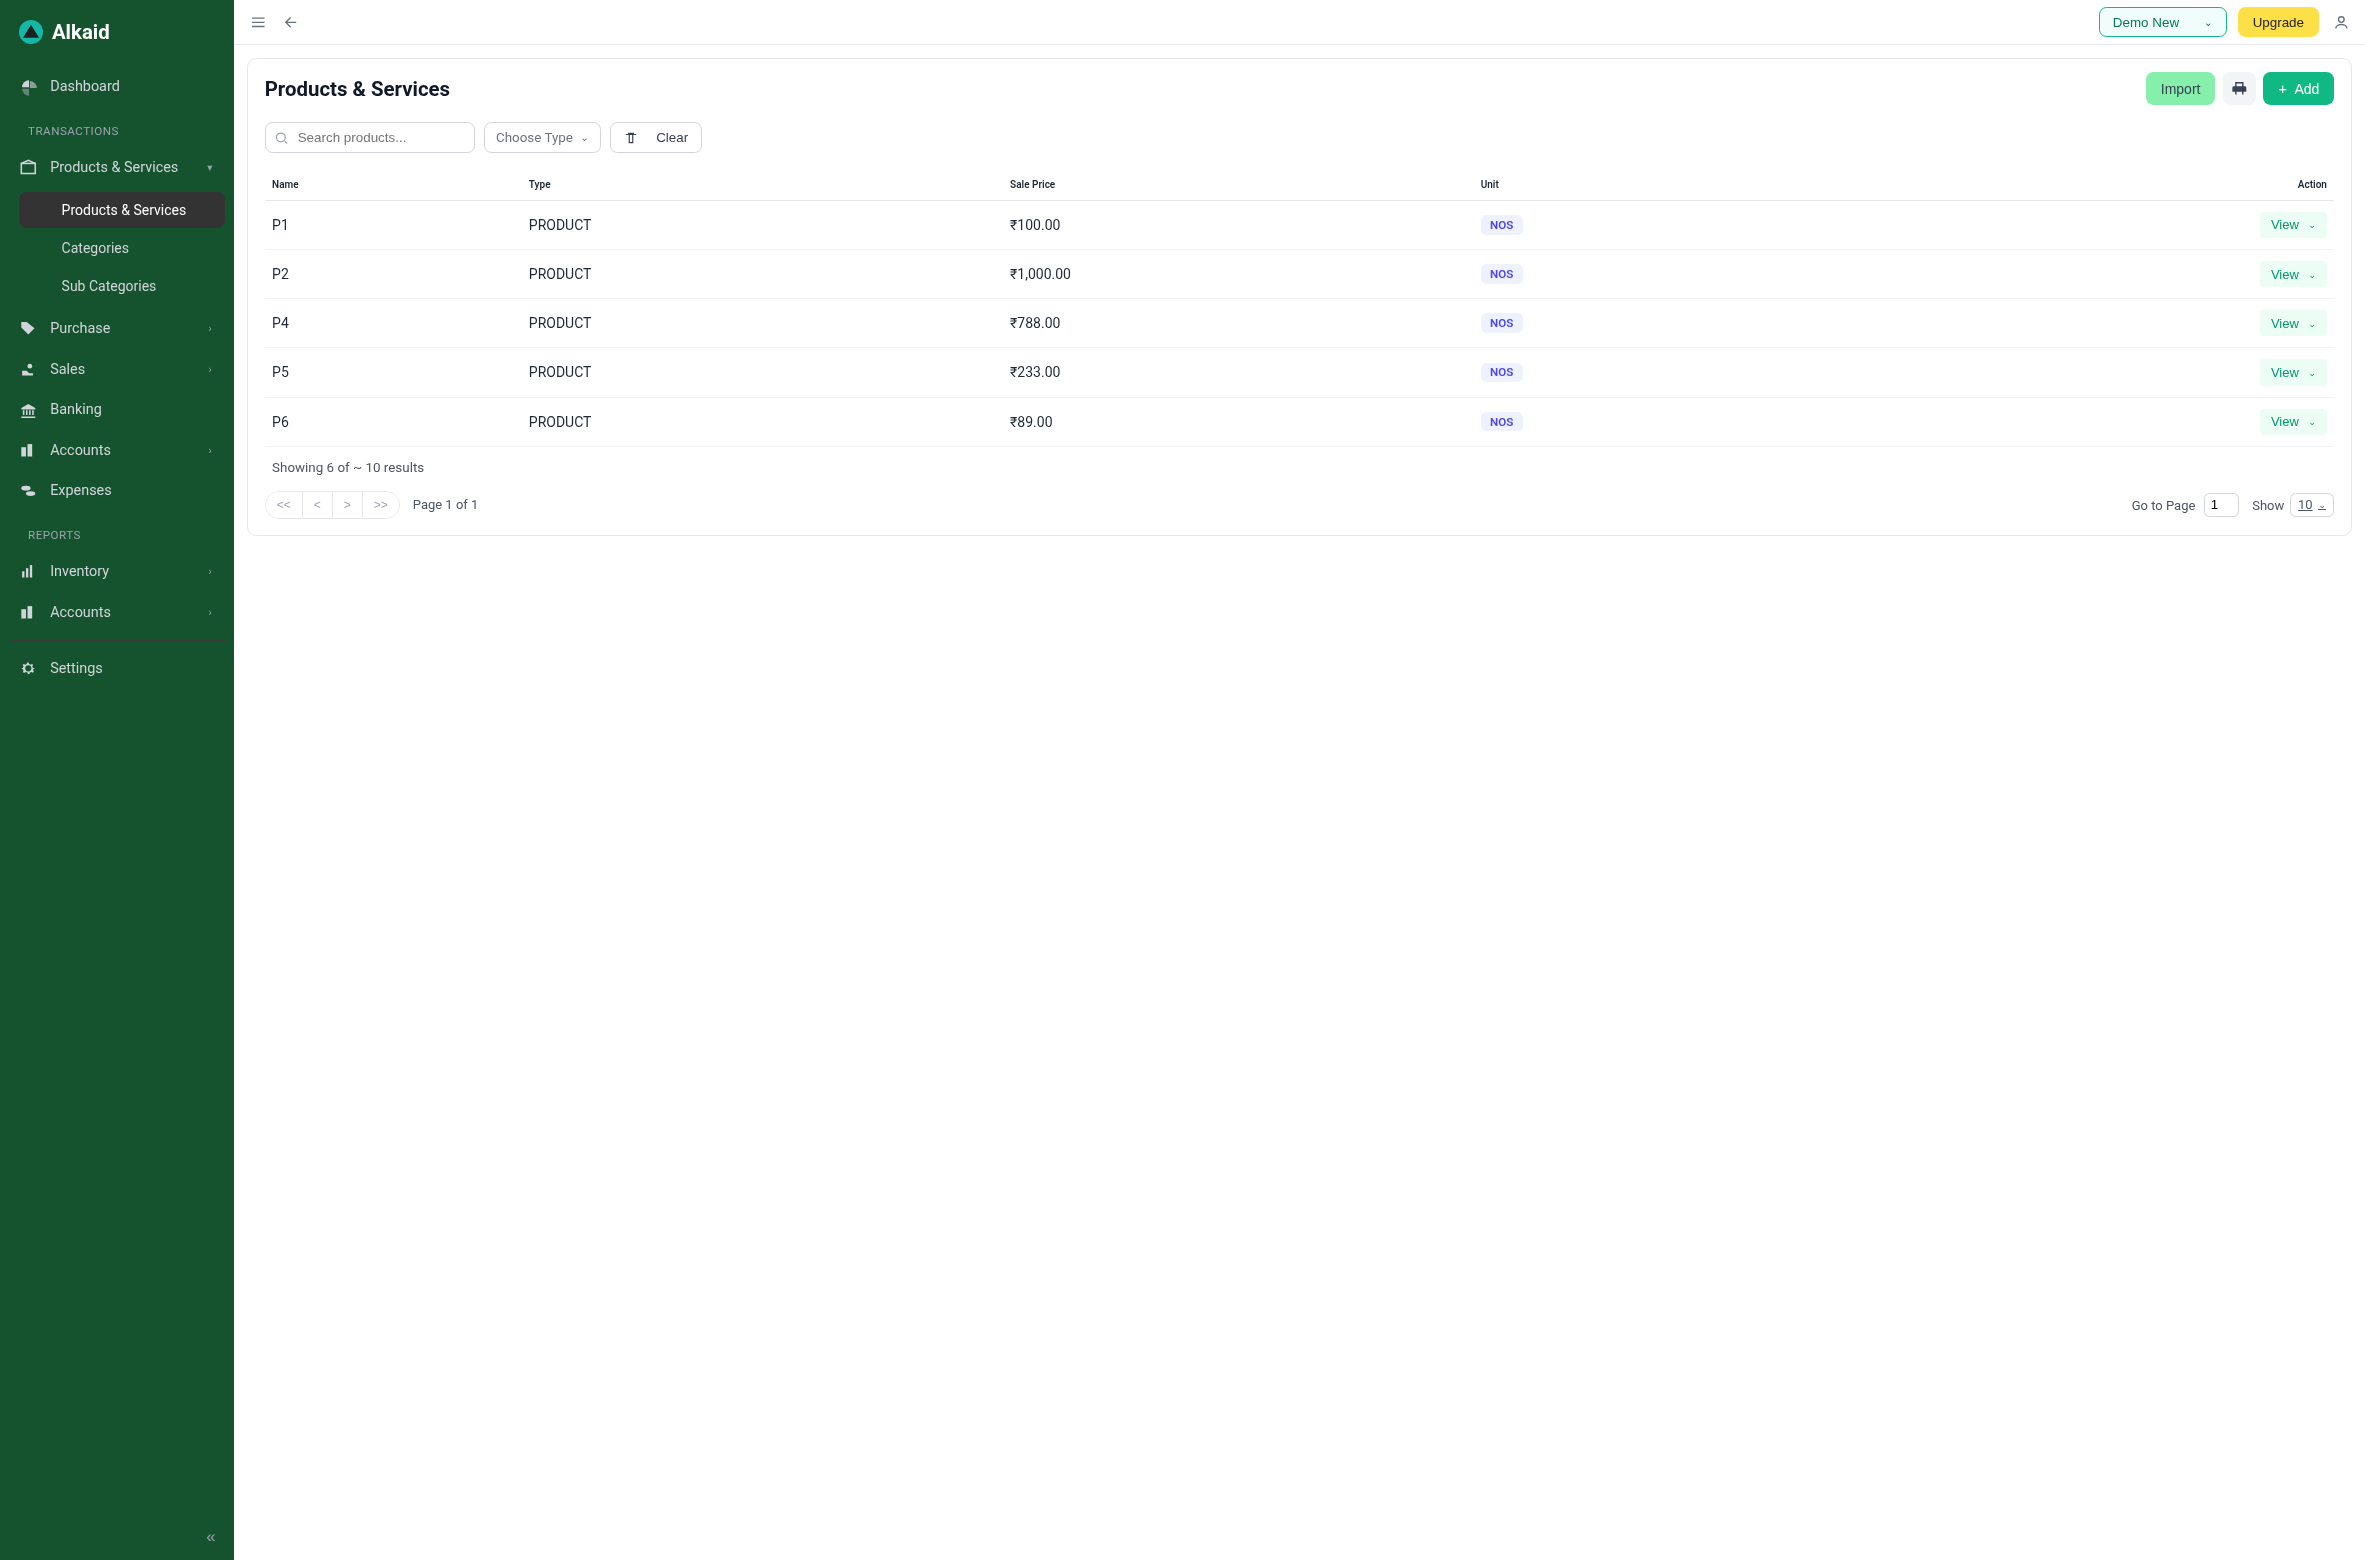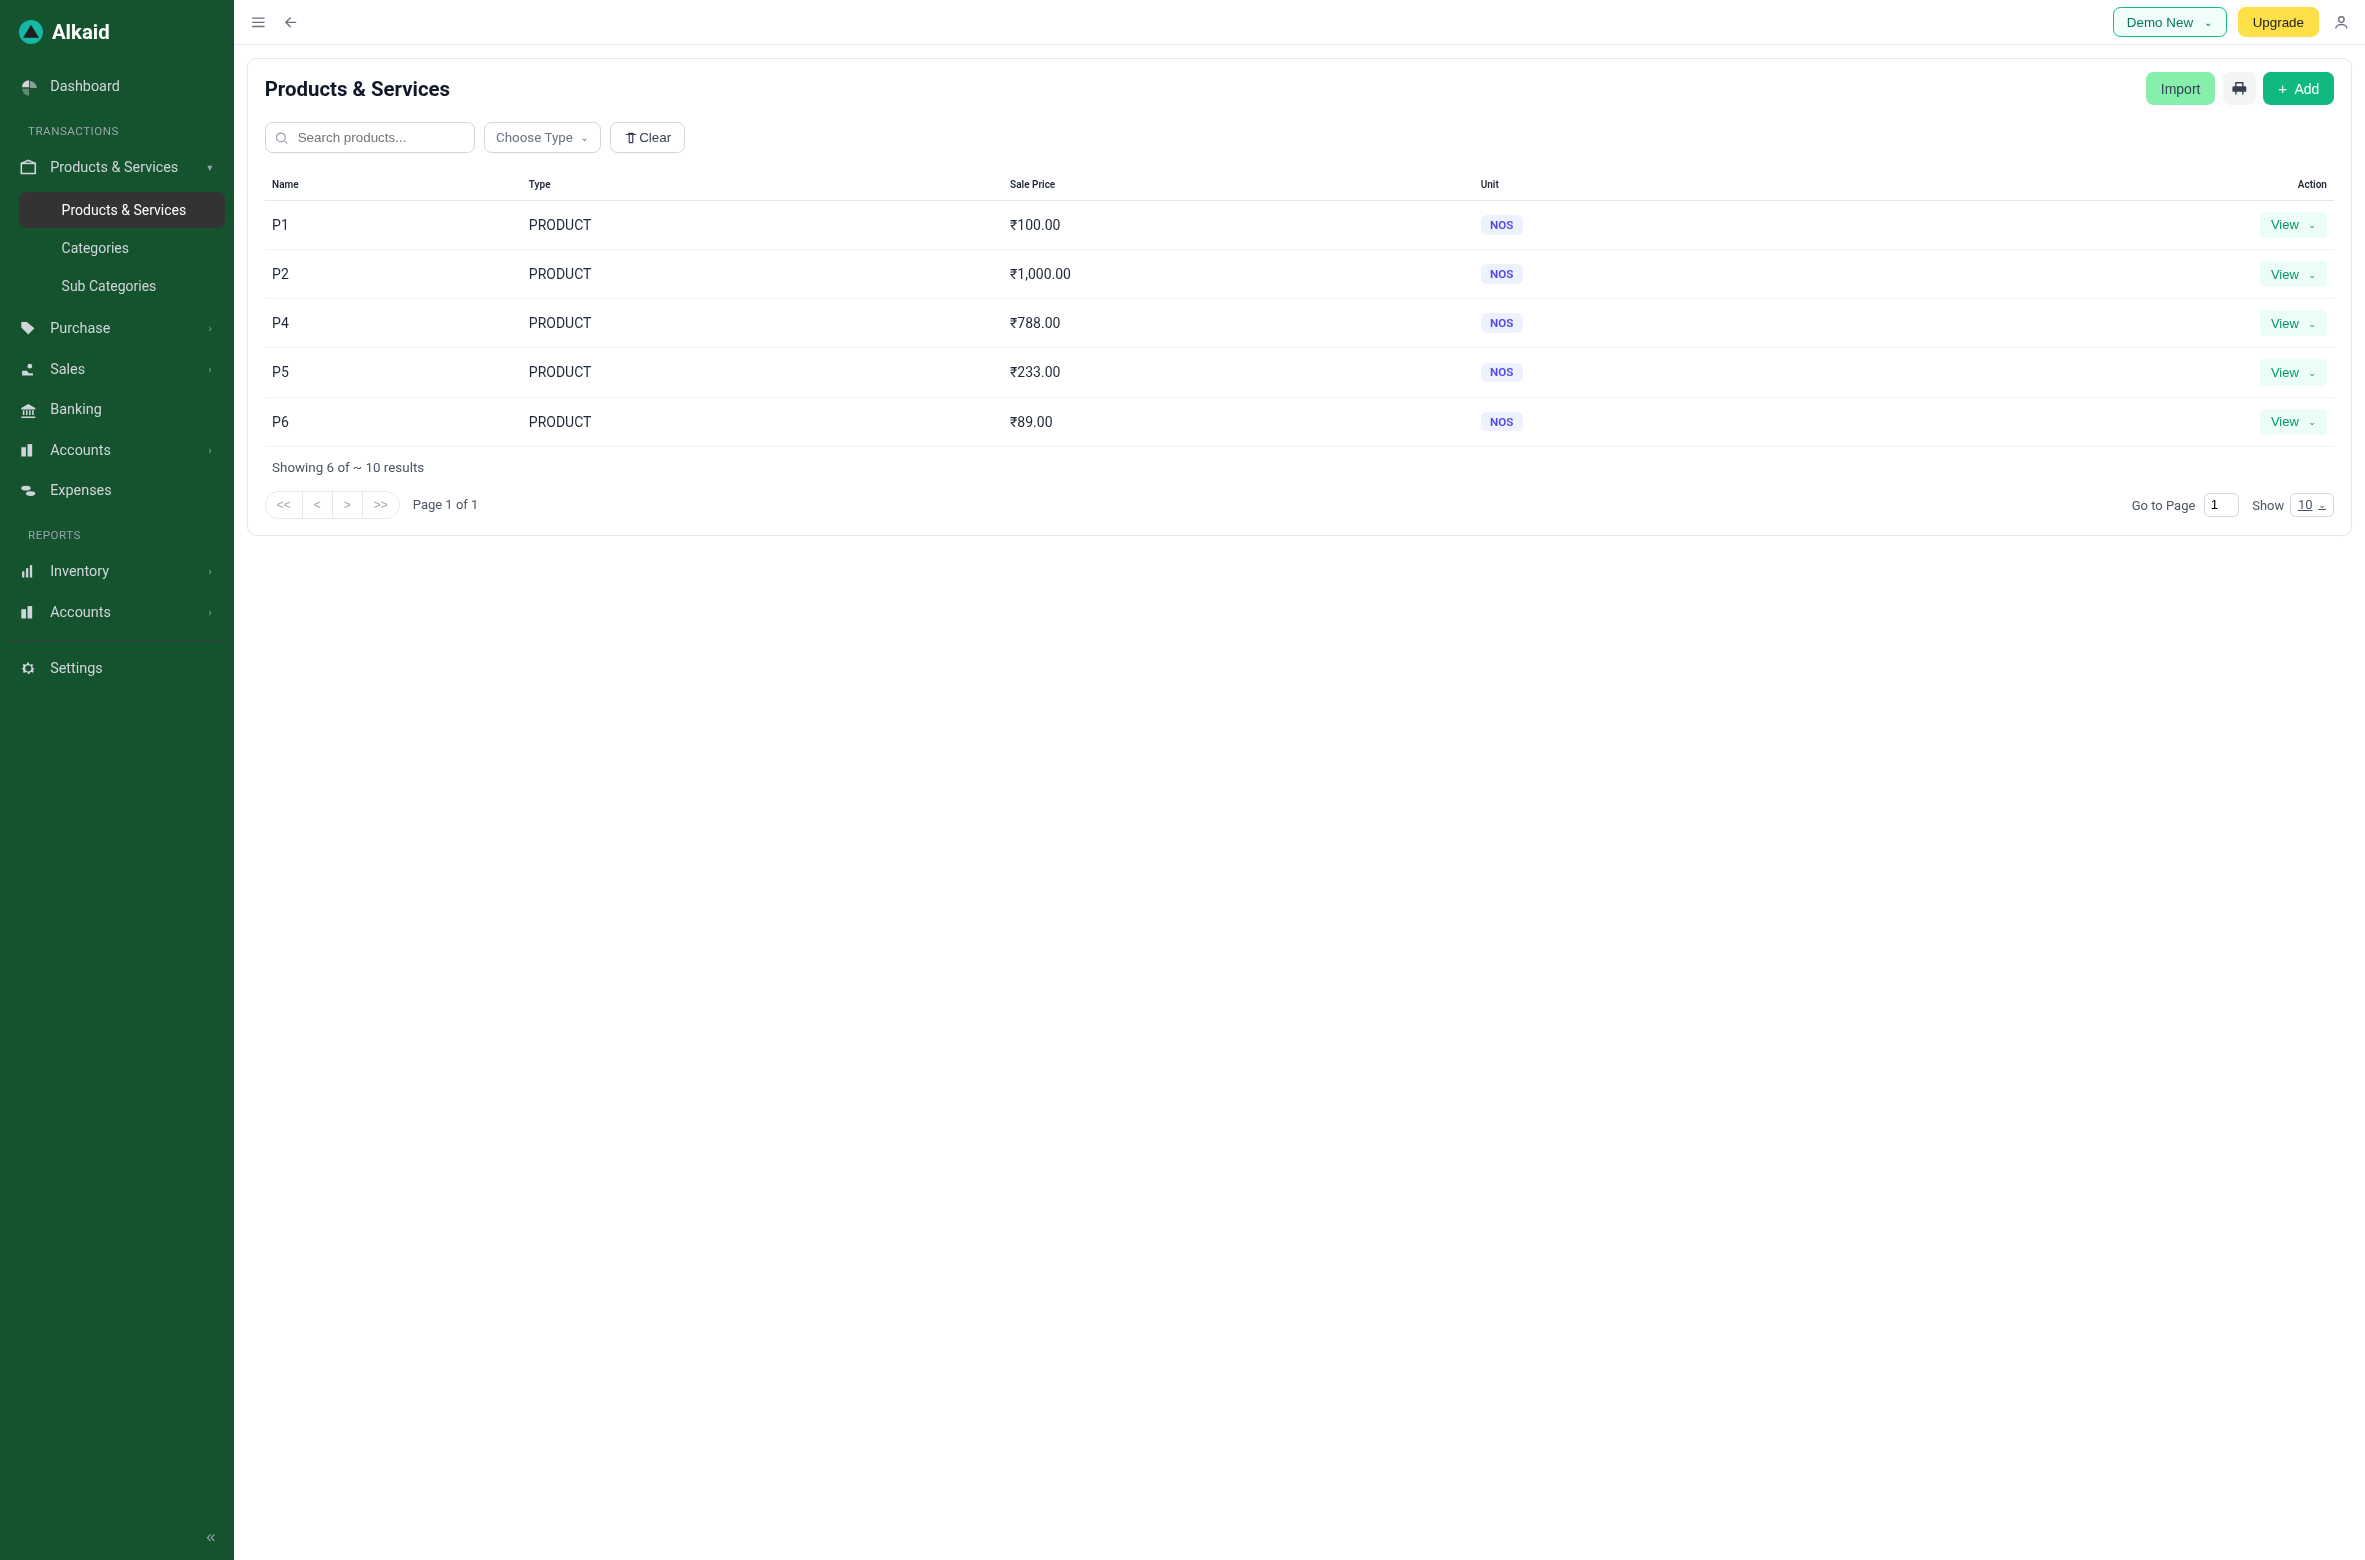--- a/index.html
+++ b/index.html
@@ -20,36 +20,36 @@
 .sub-items { padding: 1.9px 0 1.9px 9.3px; }
 .sub-item { padding: 10.2px 18.6px 10.2px 43px; font-size: 14px; color: #d1d5db; cursor: pointer; border-radius: 7.4px; margin: 1.9px 9.3px; }
 .sub-item.active { background: #333; color: #fff; }
 .nav-divider { height: 0.9px; background: #3a3a3a; margin: 7.4px 9.3px; }
 .sidebar-footer { padding: 13px 18.6px; text-align: right; }
 .collapse-btn { background: none; border: none; color: #9ca3af; cursor: pointer; font-size: 16.7px; }
 .main { flex: 1; display: flex; flex-direction: column; }
 .topbar { height: 45px; display: flex; align-items: center; padding: 0 13px; border-bottom: 0.9px solid #e5e7eb; gap: 11px; }
 .topbar-icon { width: 22px; height: 22px; display: flex; align-items: center; justify-content: center; color: #6b7280; cursor: pointer; }
 .topbar-spacer { flex: 1; }
-.btn-outline-green { border: 0.9px solid #10b981; background: #f0fdfa; color: #047857; padding: 6.5px 13px; border-radius: 7.4px; font-size: 13.4px; display: inline-flex; align-items: center; gap: 11px; cursor: pointer; }
+.btn-outline-green { border: 0.9px solid #10b981; background: #f0fdfa; color: #047857; padding: 6.5px 13px; border-radius: 7.4px; font-size: 13.4px; display: inline-flex; align-items: center; gap: 25px; cursor: pointer; }
 .btn-yellow { background: #fde047; border: none; color: #222; padding: 7.4px 15px; border-radius: 7.4px; font-size: 13.4px; font-weight: 500; cursor: pointer; }
 .content { padding: 13px; }
 .card { border: 0.9px solid #e5e7eb; border-radius: 9.3px; padding: 13px 16.7px 16.7px 16.7px; }
 .card-header { display: flex; align-items: center; margin-bottom: 16.7px; }
 .page-title { font-size: 20.4px; font-weight: 700; color: #111827; }
 .header-actions { margin-left: auto; display: flex; gap: 7.4px; }
 .btn-grey { background: #86efac; border: none; color: #374151; padding: 7.4px 15px; border-radius: 7.4px; font-size: 14px; cursor: pointer; }
 .btn-icon-grey { background: #f3f4f6; border: none; color: #374151; width: 33px; height: 33px; border-radius: 7.4px; cursor: pointer; display: flex; align-items: center; justify-content: center; }
 .btn-green { background: #10b981; border: none; color: #fff; padding: 7.4px 15px; border-radius: 7.4px; font-size: 14px; display: inline-flex; align-items: center; gap: 7.4px; cursor: pointer; font-weight: 500; }
 .filters { display: flex; gap: 9.3px; margin-bottom: 16.7px; }
 .search-wrap { position: relative; width: 210px; }
 .search-wrap svg { position: absolute; left: 9.3px; top: 50%; transform: translateY(-50%); width: 15px; height: 15px; color: #9ca3af; }
 .search-input { width: 100%; border: 0.9px solid #d1d5db; border-radius: 7.4px; padding: 7.4px 9.3px 7.4px 32px; font-size: 13.4px; color: #374151; }
 .select-wrap { border: 0.9px solid #d1d5db; border-radius: 7.4px; padding: 7.4px 11px; font-size: 13.4px; color: #6b7280; display: inline-flex; align-items: center; gap: 7.4px; cursor: pointer; }
-.clear-btn { border: 0.9px solid #d1d5db; background: #fff; border-radius: 7.4px; padding: 7.4px 13px; font-size: 13.4px; color: #374151; display: inline-flex; align-items: center; gap: 1px; cursor: pointer; }
+.clear-btn { border: 0.9px solid #d1d5db; background: #fff; border-radius: 7.4px; padding: 7.4px 13px; font-size: 13.4px; color: #374151; display: inline-flex; align-items: center; gap: 18px; cursor: pointer; }
 table { width: 100%; border-collapse: collapse; }
 th { text-align: left; font-weight: 600; font-size: 10px; padding: 9.3px 7.4px; border-bottom: 0.9px solid #e5e7eb; }
 th.right { text-align: right; }
 td { padding: 11px 7.4px; border-bottom: 0.9px solid #f0f1f3; font-size: 14px; margin-left: 30px; }
 .badge { display: inline-block; background: #eef2ff; color: #4f46e5; padding: 2.8px 9.3px; border-radius: 5.6px; font-size: 11.6px; font-weight: 600; }
 .action-cell { text-align: right; }
 .view-btn { display: inline-flex; align-items: center; gap: 9.3px; background: #ecfdf5; color: #059669; border: none; padding: 5.6px 11px; border-radius: 4px; font-size: 13px; font-weight: 500; cursor: pointer; }
 .results-row td { color: #4b5563; font-size: 13.4px; padding: 13px 7.4px 3.7px 7.4px; border-bottom: none; }
 .table-footer { display: flex; align-items: center; margin-top: 13px; gap: 13px; font-size: 13px; color: #4b5563; }
 .pager { display: inline-flex; border: 0.9px solid #e5e7eb; border-radius: 927px; overflow: hidden; }

